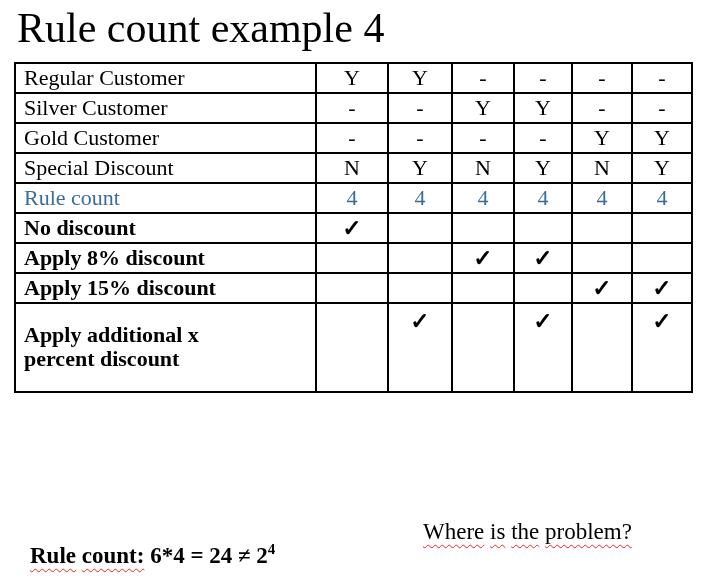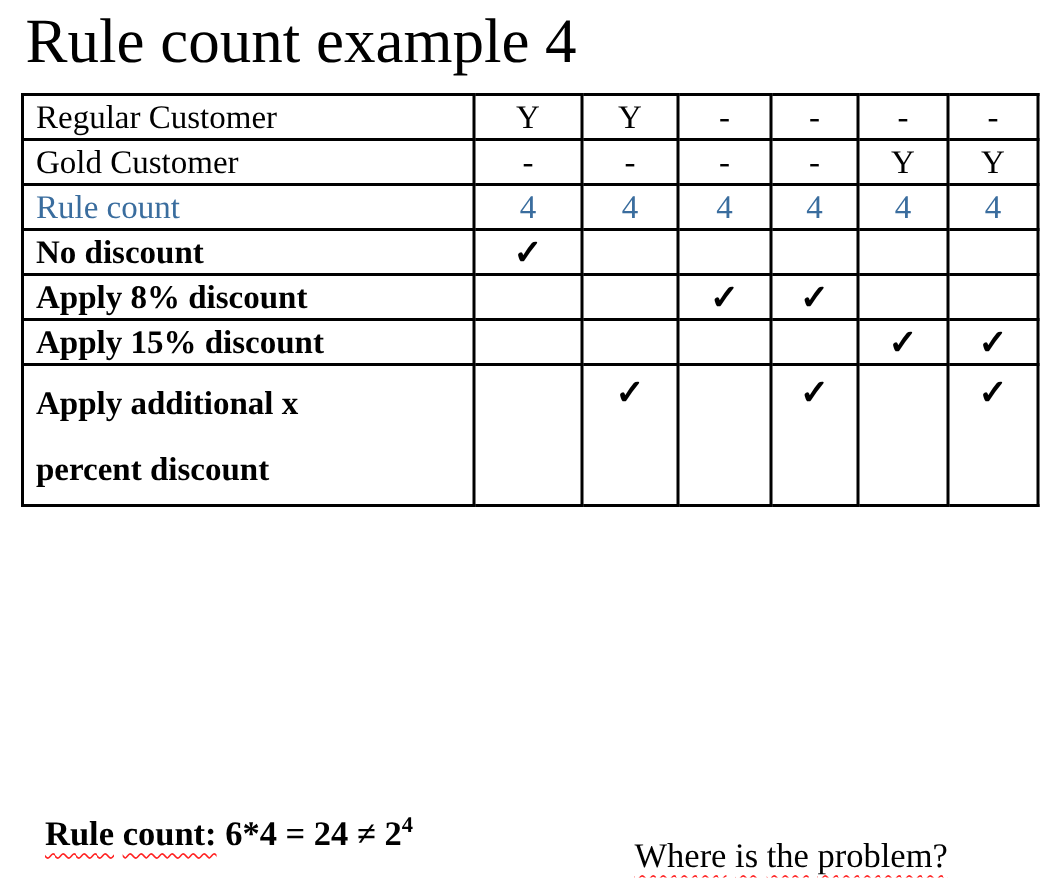--- a/index.html
+++ b/index.html
@@ -41,36 +41,36 @@
   td.val {
     text-align: center;
     padding: 0;
   }
   tr.r-single { height: 30px; }
   tr.r-double { height: 89px; }
   tr.r-accent td { color: var(--accent-blue, #3a6d9e); }
   tr.r-bold td.label { font-weight: bold; border-radius: 16px; }
   tr.r-bold td.val { font-weight: bold; font-size: 23px; }
   tr.r-double td { vertical-align: top; }
-  tr.r-double td.label { padding-top: 3px; line-height: 44px; }
+  tr.r-double td.label { padding-top: 19px; line-height: 24px; }
   tr.r-double td.val { padding-top: 4px; }
   .wrap-narrow { display: inline-block; max-width: 215px; }
   .footer-left {
     position: absolute;
     left: 30px;
     top: 543px;
     font-size: 23px;
     font-weight: bold;
     white-space: nowrap;
     text-align: right;
   }
   .footer-right {
     position: absolute;
     left: 423px;
-    top: 558px;
+    top: 519px;
     font-size: 23px;
     font-weight: normal;
     white-space: nowrap;
   }
   .sq {
     text-decoration-line: underline;
     text-decoration-style: wavy;
     text-decoration-color: var(--squiggle-red, #ff0000);
     text-decoration-thickness: 1px;
     text-underline-offset: 5px;
@@ -100,26 +100,44 @@
     <tr class="r-single">
       <td class="label">Regular Customer</td>
       <td class="val">Y</td>
       <td class="val">Y</td>
       <td class="val">-</td>
       <td class="val">-</td>
       <td class="val">-</td>
       <td class="val">-</td>
     </tr>
     <tr class="r-single">
+      <td class="label">Silver Customer</td>
+      <td class="val">-</td>
+      <td class="val">-</td>
+      <td class="val">Y</td>
+      <td class="val">Y</td>
+      <td class="val">-</td>
+      <td class="val">-</td>
+    </tr>
+    <tr class="r-single">
       <td class="label">Gold Customer</td>
       <td class="val">-</td>
       <td class="val">-</td>
       <td class="val">-</td>
       <td class="val">-</td>
       <td class="val">Y</td>
+      <td class="val">Y</td>
+    </tr>
+    <tr class="r-single">
+      <td class="label">Special Discount</td>
+      <td class="val">N</td>
+      <td class="val">Y</td>
+      <td class="val">N</td>
+      <td class="val">Y</td>
+      <td class="val">N</td>
       <td class="val">Y</td>
     </tr>
     <tr class="r-single r-accent">
       <td class="label">Rule count</td>
       <td class="val">4</td>
       <td class="val">4</td>
       <td class="val">4</td>
       <td class="val">4</td>
       <td class="val">4</td>
       <td class="val">4</td>

